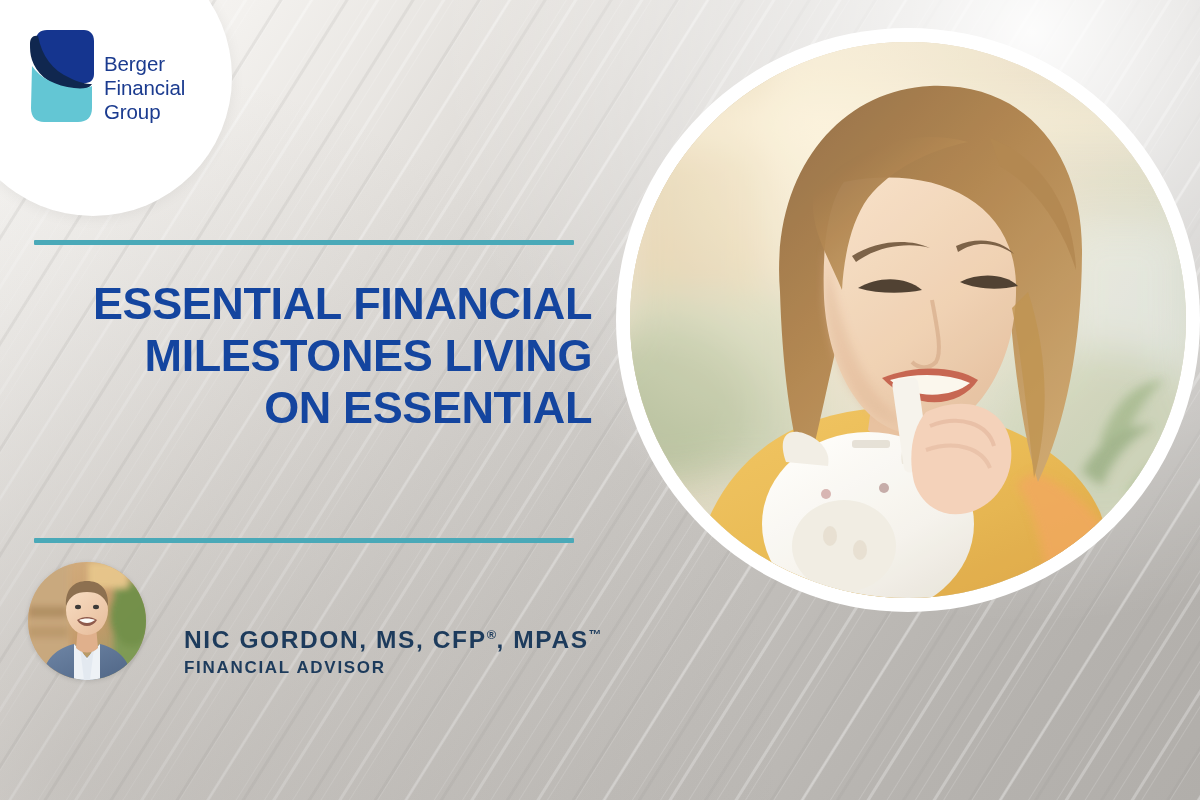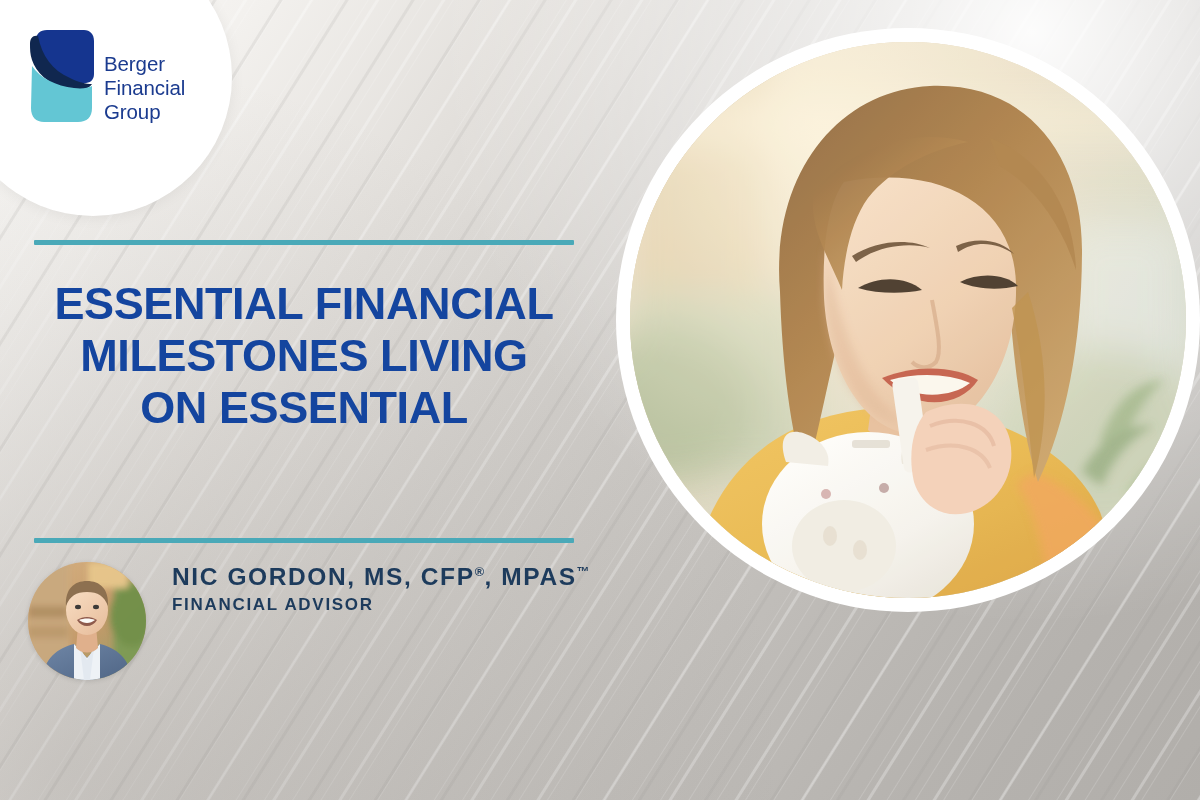--- a/index.html
+++ b/index.html
@@ -129,30 +129,30 @@
     top: 278px;
     width: 576px;
     text-align: center;
     color: #14459f;
     font-family: "Liberation Sans", sans-serif;
     font-weight: 700;
     font-size: 45px;
     line-height: 52px;
     letter-spacing: -0.4px;
   }
-  .headline .hl-line { display: block; white-space: nowrap; }
+  .headline .hl-line { display: block; white-space: nowrap; text-align: right; }
 
   
   .advisor {
     position: absolute;
     left: 28px;
     top: 562px;
     display: flex;
-    align-items: flex-start;
-    gap: 26px;
+    align-items: flex-end;
+    gap: 38px;
   }
   .headshot {
     width: 118px;
     height: 118px;
     border-radius: 50%;
     overflow: hidden;
     flex: none;
     position: relative;
     box-shadow: 0 1px 5px rgba(0,0,0,0.13);
   }

